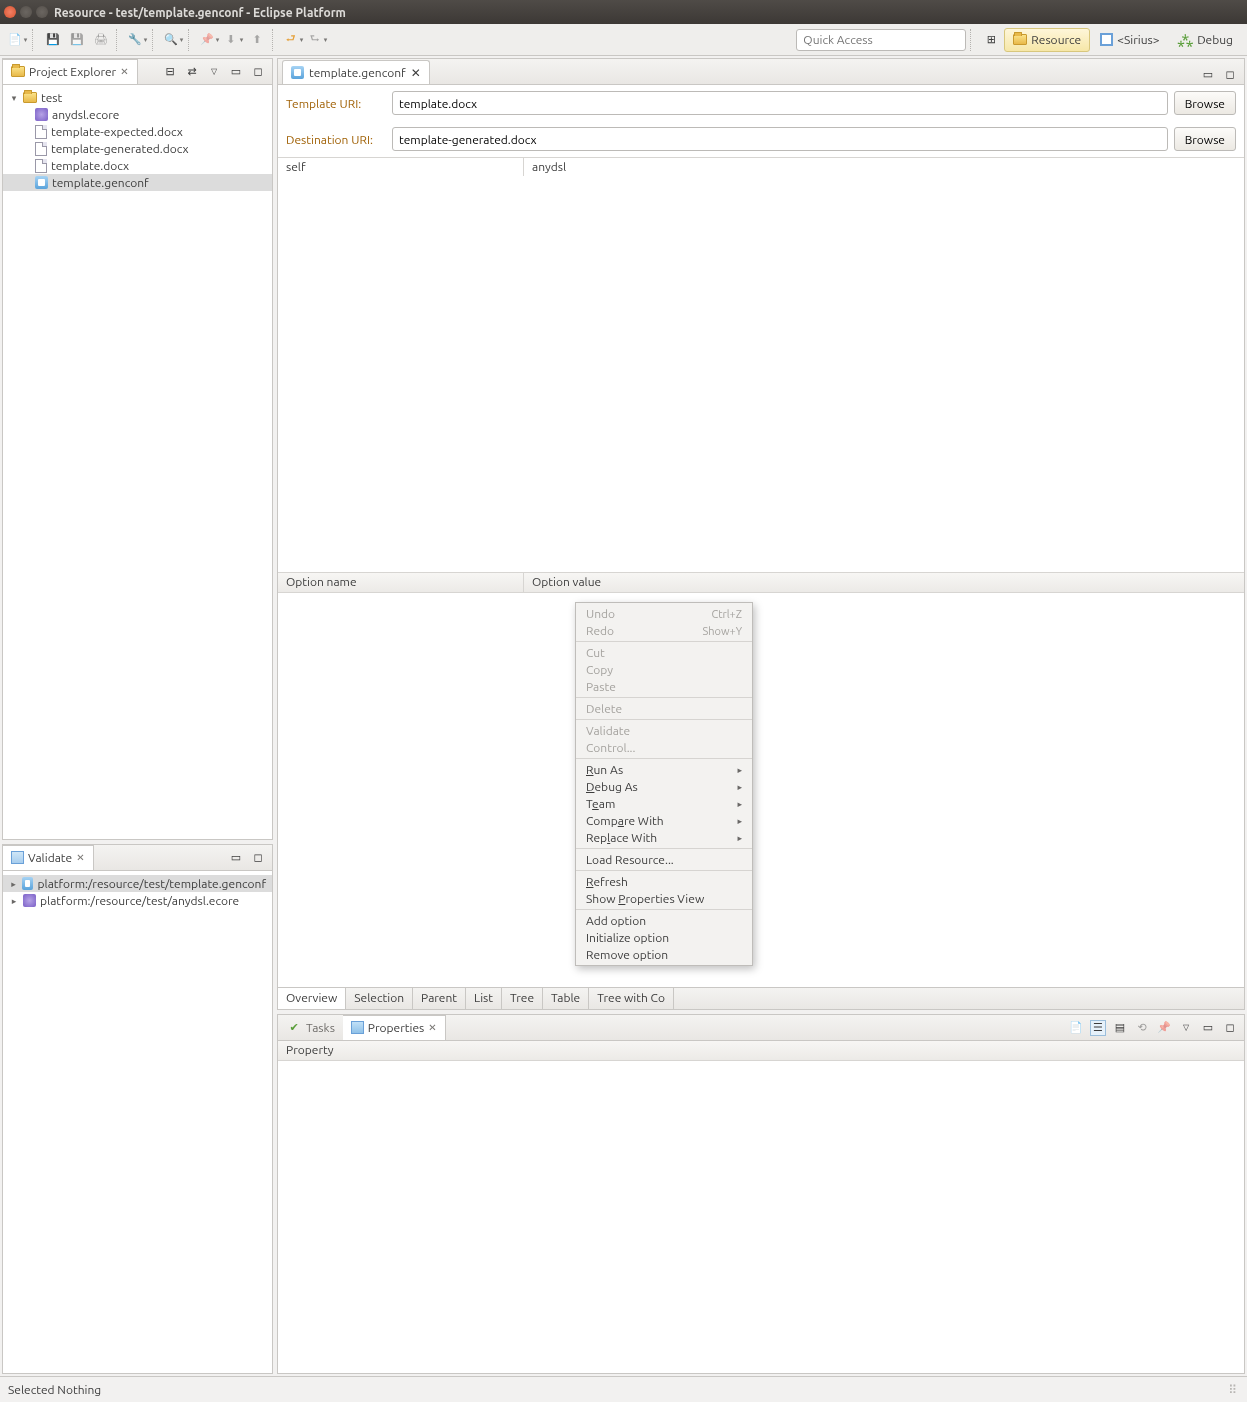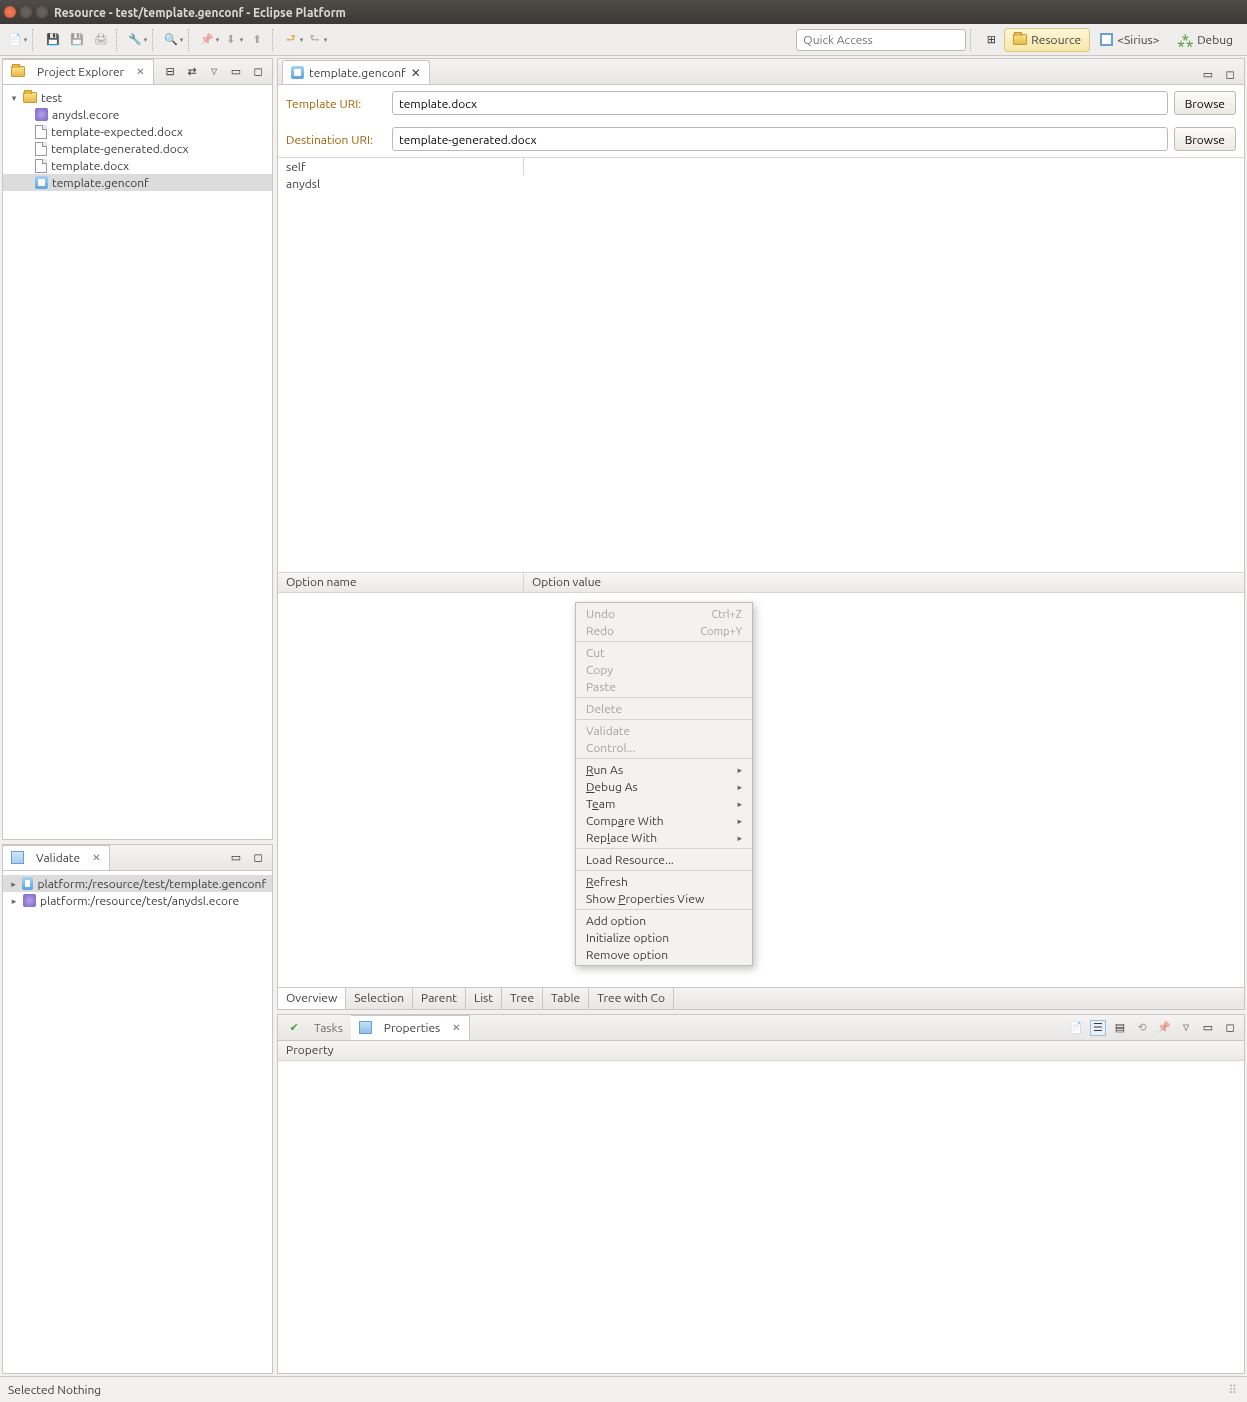--- a/index.html
+++ b/index.html
@@ -24,21 +24,21 @@
 .persp-btn.active { background:linear-gradient(#fef6d9,#f6e7a8); border-color:#d8c77d; }
 
 
 .workbench { display:flex; height: calc(100% - 24px - 32px - 26px); }
 .left-col { width: 275px; display:flex; flex-direction:column; }
 .right-col { flex:1; display:flex; flex-direction:column; }
 
 
 .view { border:1px solid #c9c7c4; background:#f7f6f5; display:flex; flex-direction:column; margin:2px; }
 .view-tabbar { height: 26px; display:flex; align-items:center; background:linear-gradient(#f4f3f1,#e9e7e4); border-bottom:1px solid #c9c7c4; }
-.view-tab { height:24px; display:flex; align-items:center; gap:12px; padding:12px 8px; border-right:1px solid #c9c7c4; background:#fff; border-top:1px solid #c9c7c4; margin-top:-1px;text-align:right; }
+.view-tab { height:24px; display:flex; align-items:center; gap:4px; padding:12px 8px; border-right:1px solid #c9c7c4; background:#fff; border-top:1px solid #c9c7c4; margin-top:-1px;text-align:right; }
 .view-tab.inactive { background:transparent; border:none; color:#6f6d6a; }
 .view-tab .close { font-size:10px; color:#797774; }
 .view-toolbar { margin-left:auto; display:flex; align-items:center; gap:6px; padding-right:6px; }
 .view-body { flex:1; background:#fff; overflow:auto; position:relative; }
 
 
 .tree { padding: 4px 0; }
 .tree-item { display:flex; align-items:center; height:17px; padding:0 6px; gap:4px; }
 .tree-item.selected { background:#dcdcdc; }
 .tree-indent { display:inline-block; }
@@ -57,21 +57,21 @@
 .form-row { display:flex; align-items:center; padding:6px 8px; gap:6px; }
 .form-row label { width: 100px; color:#a16207; }
 .form-row input[type=text] { flex:1; height:24px; border:1px solid #bcbab7; border-radius:3px; padding:0 6px; background:#fff; }
 .browse { height:24px; padding:0 10px; border:1px solid #bcbab7; border-radius:3px; background:linear-gradient(#fcfbf9,#ece9e3); }
 
 .table { border-top:1px solid #d7d5d2; }
 .thead { display:flex; height:20px; background:linear-gradient(#f7f6f4,#eceae7); border-bottom:1px solid #d7d5d2;}
 .th, .td { padding: 2px 8px; }
 .col-a { width: 246px; border-right:1px solid #d7d5d2; }
 .col-b { flex:1; }
-.trow { display:flex; height:18px;flex-direction:column; }
+.trow { display:flex; height:18px; }
 
 .editor-bottom-tabs { height:22px; display:flex; border-top:1px solid #c9c7c4; background:linear-gradient(#f4f3f1,#e9e7e4);}
 .ebt { padding:3px 8px; border-right:1px solid #c9c7c4; background:#fff; }
 .ebt.inactive { background:transparent; }
 
 
 .ctx { position:absolute; left:575px; top:562px; width:178px; background:#f3f2f0; border:1px solid #bfbdba; box-shadow:2px 3px 8px rgba(0,0,0,.25); z-index:50; padding:2px 0;margin-top:40px;}
 .ctx-item { height:17px; display:flex; align-items:center; padding:0 10px; justify-content:space-between; color:#3c3c3c;}
 .ctx-item.disabled { color:#a5a39f; }
 .ctx-sep { height:1px; background:#d6d4d1; margin:2px 0; }
@@ -352,21 +352,21 @@
   <span class="grip">⠿</span>
 </div>
 
 <div class="ctx">
   <div class="ctx-item disabled">
       <span>Undo</span>
       <span class="ctx-key">Ctrl+Z</span>
     </div>
   <div class="ctx-item disabled">
       <span>Redo</span>
-      <span class="ctx-key">Comp+Y</span>
+      <span class="ctx-key">Show+Y</span>
     </div>
   <div class="ctx-sep"></div>
   <div class="ctx-item disabled">
       <span>Cut</span>
     </div>
   <div class="ctx-item disabled">
       <span>Copy</span>
     </div>
   <div class="ctx-item disabled">
       <span>Paste</span>

